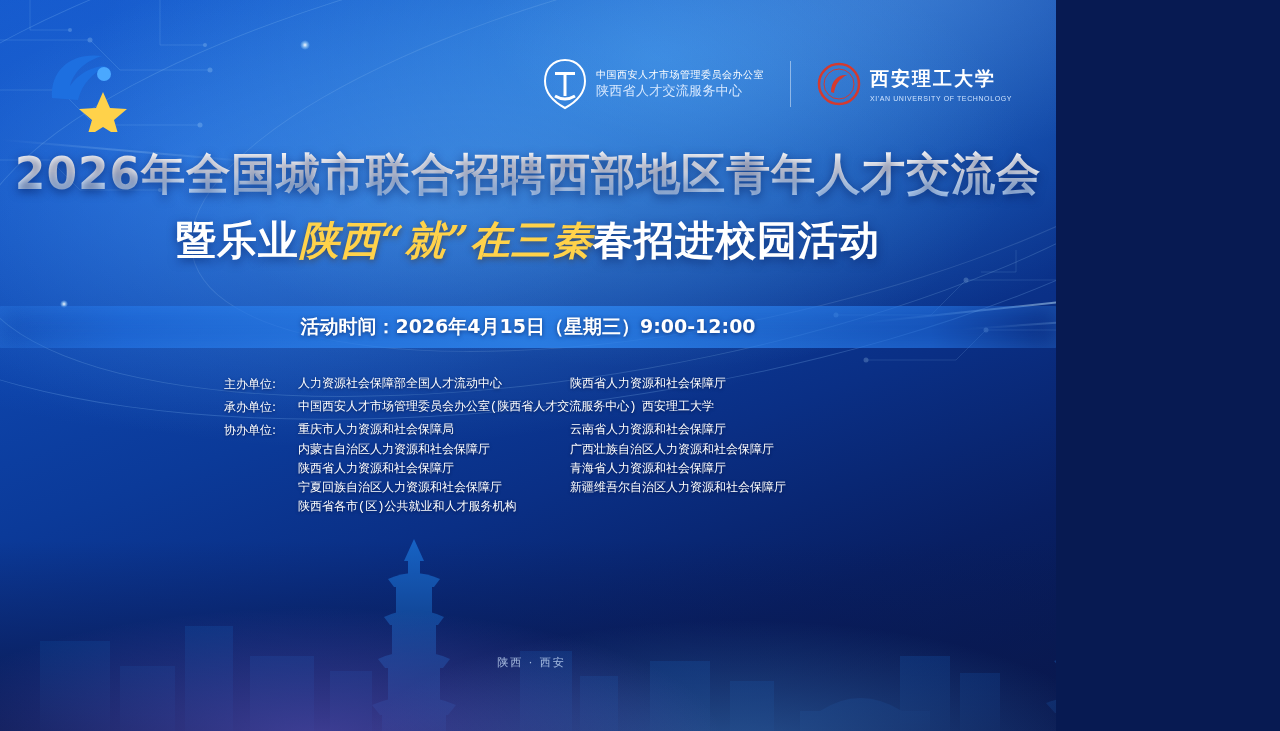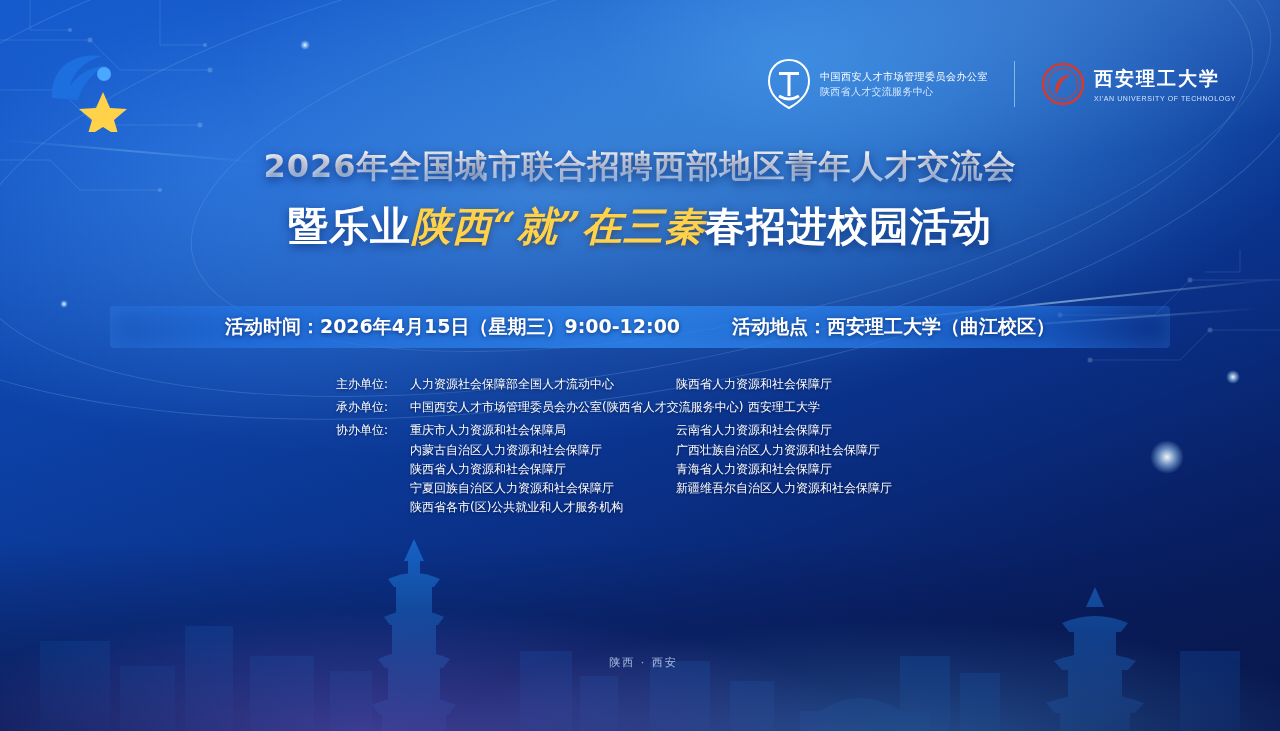--- a/index.html
+++ b/index.html
@@ -5,21 +5,21 @@
   html, body {
     margin: 0;
     padding: 0;
     background: #071a52;
   }
   body {
     font-family: "Liberation Sans", sans-serif;
   }
   .poster {
     position: relative;
-    width: 1280px;
+    width: 1056px;
     height: 731px;
     overflow: hidden;
     background:
       radial-gradient(ellipse 900px 500px at 62% 8%, rgba(70,170,255,0.55) 0%, rgba(70,170,255,0.0) 62%),
       radial-gradient(ellipse 700px 420px at 18% 22%, rgba(40,120,235,0.55) 0%, rgba(40,120,235,0.0) 65%),
       linear-gradient(160deg, #1356c9 0%, #0e47b0 28%, #0b3a99 48%, #0a2f85 62%, #081f63 80%, #06164a 100%);
   }
 
   
   .bg-sweep {
@@ -119,21 +119,21 @@
     gap: 3px;
   }
   .logo-text .l1 {
     font-size: 10px;
     color: #ffffff;
     letter-spacing: 0.5px;
     white-space: nowrap;
     line-height: 1.15;
   }
   .logo-text .l2 {
-    font-size: 10px;
+    font-size: 13px;
     color: #d8e9ff;
     letter-spacing: 0.3px;
     white-space: nowrap;
     line-height: 1.15;
   }
   .xaut-text .cn {
     font-size: 19px;
     font-weight: bold;
     color: #ffffff;
     letter-spacing: 2px;
@@ -154,21 +154,21 @@
 
   
   .title-wrap {
     position: absolute;
     left: 0; right: 0;
     top: 148px;
     text-align: center;
   }
   .title-main {
     font-family: "DejaVu Sans", sans-serif;
-    font-size: 32px;
+    font-size: 44px;
     font-weight: bold;
     letter-spacing: 1px;
     line-height: 1.18;
     background: linear-gradient(180deg, #ffffff 0%, #ffffff 45%, #cfe6ff 70%, #a9cdf7 100%);
     -webkit-background-clip: text;
     background-clip: text;
     color: transparent;
     text-shadow: 0 3px 10px rgba(0,20,80,0.55);
   }
   .title-sub {
@@ -239,22 +239,23 @@
   }
   .org-label {
     flex: 0 0 74px;
     white-space: nowrap;
   }
   .org-body {
     flex: 1 1 auto;
   }
   .org-line {
     display: flex;
-    gap: 8px;
-    white-space: nowrap;
+    gap: 14px;
+    white-space: nowrap;
+    font-family: Liberation Mono, monospace;
   }
   .org-line .c1 { width: 258px; }
   .org-line .c2 { width: auto; }
 
   .footer-note {
     position: absolute;
     left: 0; right: 0;
     top: 655px;
     text-align: center;
     font-family: "DejaVu Sans", sans-serif;
@@ -397,21 +398,20 @@
 
   </div>
 
   <div class="title-wrap">
     <div class="title-main">2026年全国城市联合招聘西部地区青年人才交流会</div>
     <div class="title-sub"><span>暨乐业</span><span class="accent">陕西“就”在三秦</span><span>春招进校园活动</span></div>
   </div>
 
   <div class="infobar">
     <div class="seg"><span>活动时间：</span><span>2026年4月15日（星期三）9:00-12:00</span></div>
-    <div class="seg"><span>活动地点：</span><span>西安理工大学（曲江校区）</span></div>
   </div>
 
   <div class="orgs">
 
     <div class="org-row">
       <div class="org-label">主办单位:</div>
       <div class="org-body">
         <div class="org-line">
           <span class="c1">人力资源社会保障部全国人才流动中心</span>
           <span class="c2">陕西省人力资源和社会保障厅</span>

